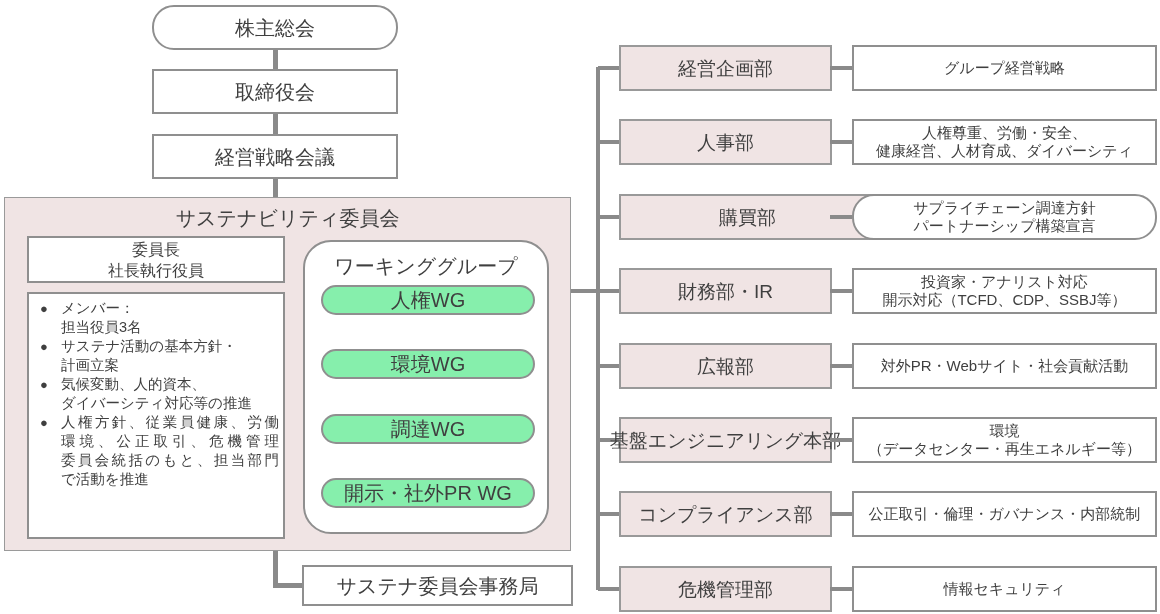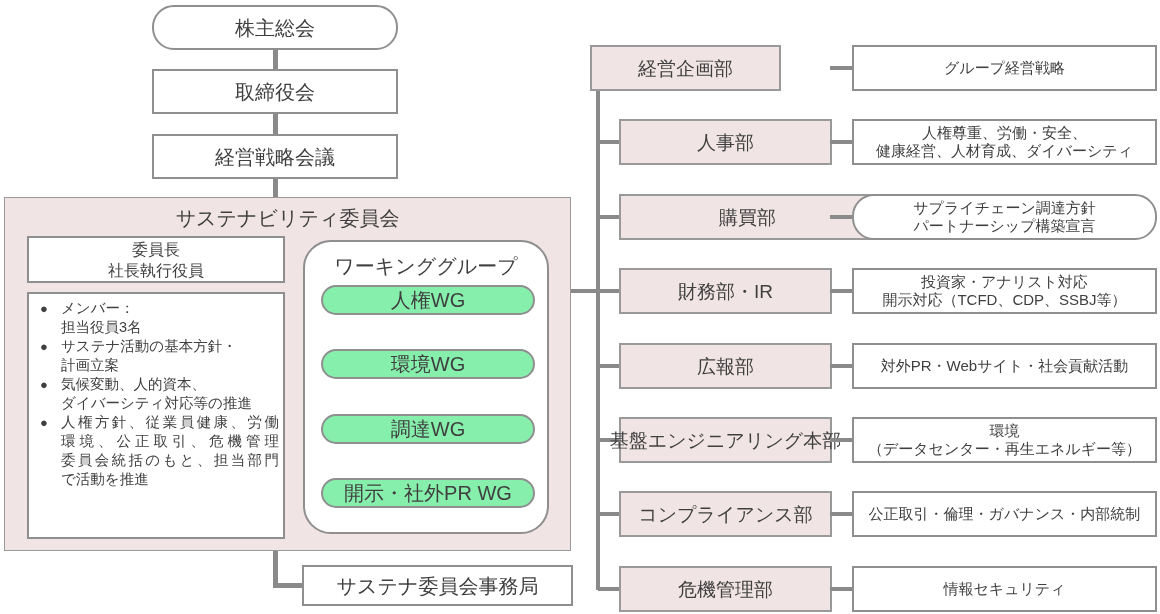--- a/index.html
+++ b/index.html
@@ -106,21 +106,21 @@
 
   <div class="line" style="left:273px;top:551px;width:5px;height:37px;"></div>
   <div class="line" style="left:273px;top:583px;width:29px;height:5px;"></div>
   <div class="box white t20" style="left:302px;top:565px;width:271px;height:41px;">
     <div>サステナ委員会事務局</div>
   </div>
 
   <div class="line" style="left:596px;top:67px;width:4px;height:523px;"></div>
   <div id="dept-rows">
       <div class="line" style="left:598px;top:66px;width:23px;height:4px;"></div>
-      <div class="box pink t19" style="left:590px;top:45px;width:191px;height:46px;">
+      <div class="box pink t19" style="left:619px;top:45px;width:213px;height:46px;">
         <div>経営企画部</div>
       </div>
       <div class="line" style="left:830px;top:66px;width:22px;height:4px;"></div>
       <div class="box white" style="left:852px;top:45px;width:305px;height:46px;">
         <div class="desc-line">グループ経営戦略</div>
       </div>
       <div class="line" style="left:598px;top:140px;width:23px;height:4px;"></div>
       <div class="box pink t19" style="left:619px;top:119px;width:213px;height:46px;">
         <div>人事部</div>
       </div>

